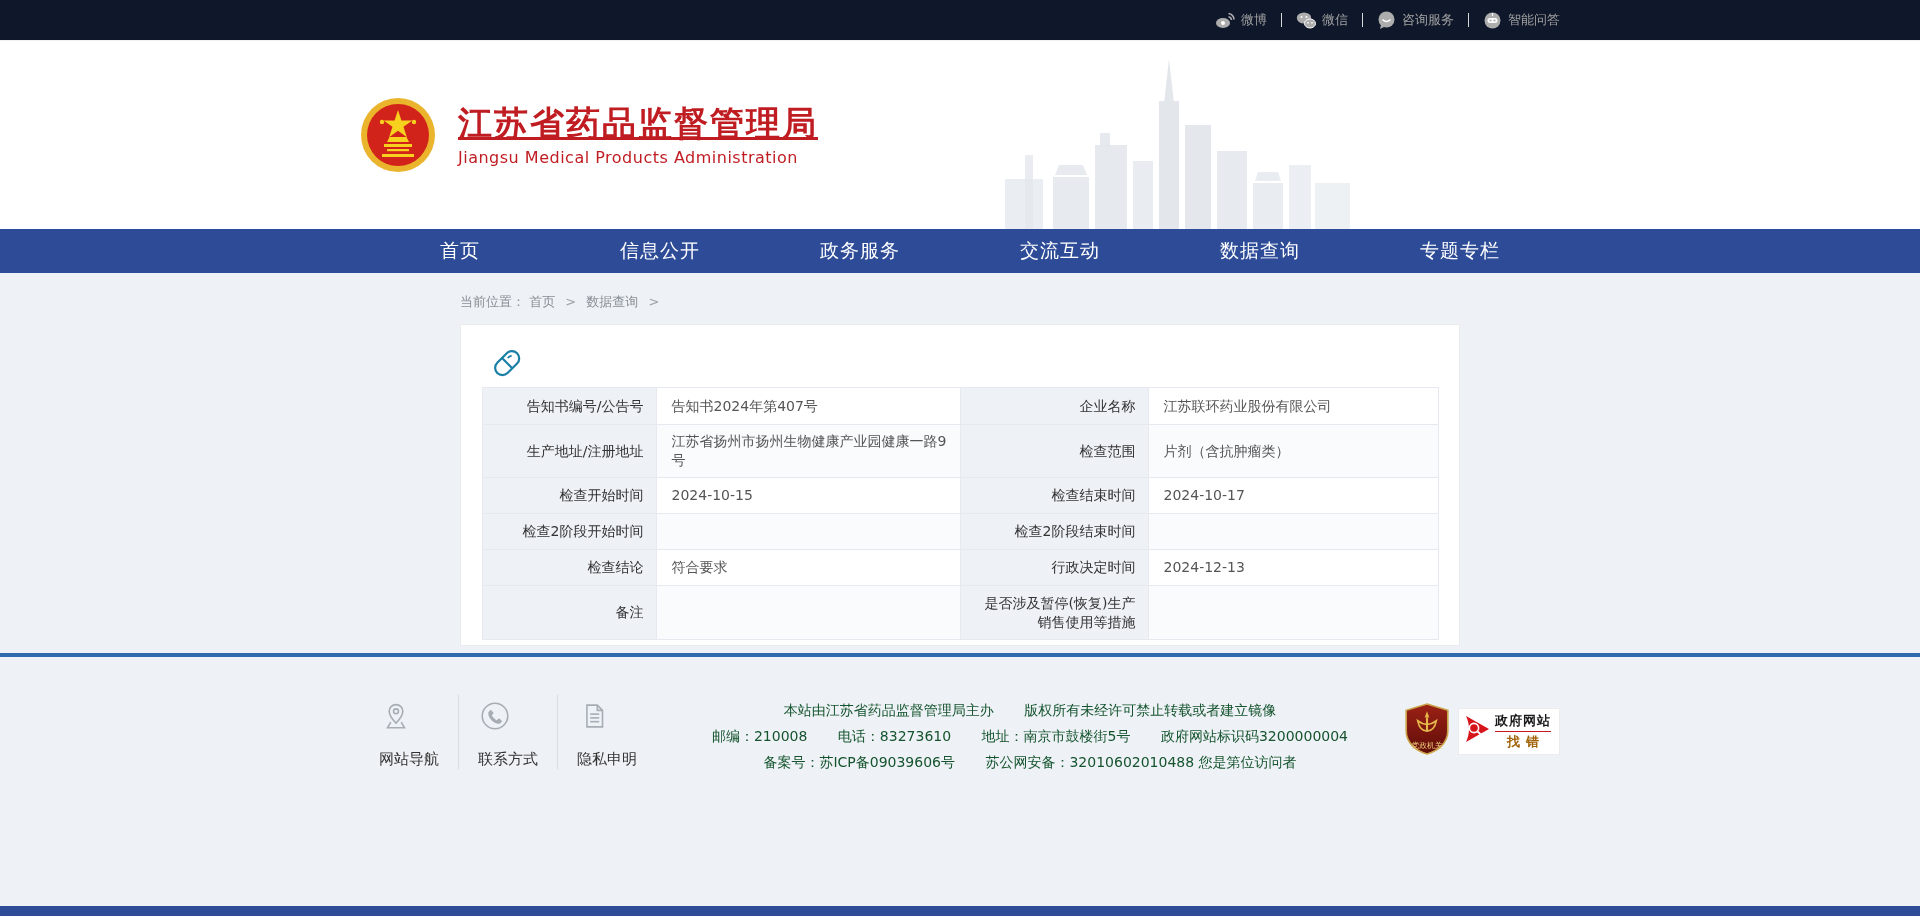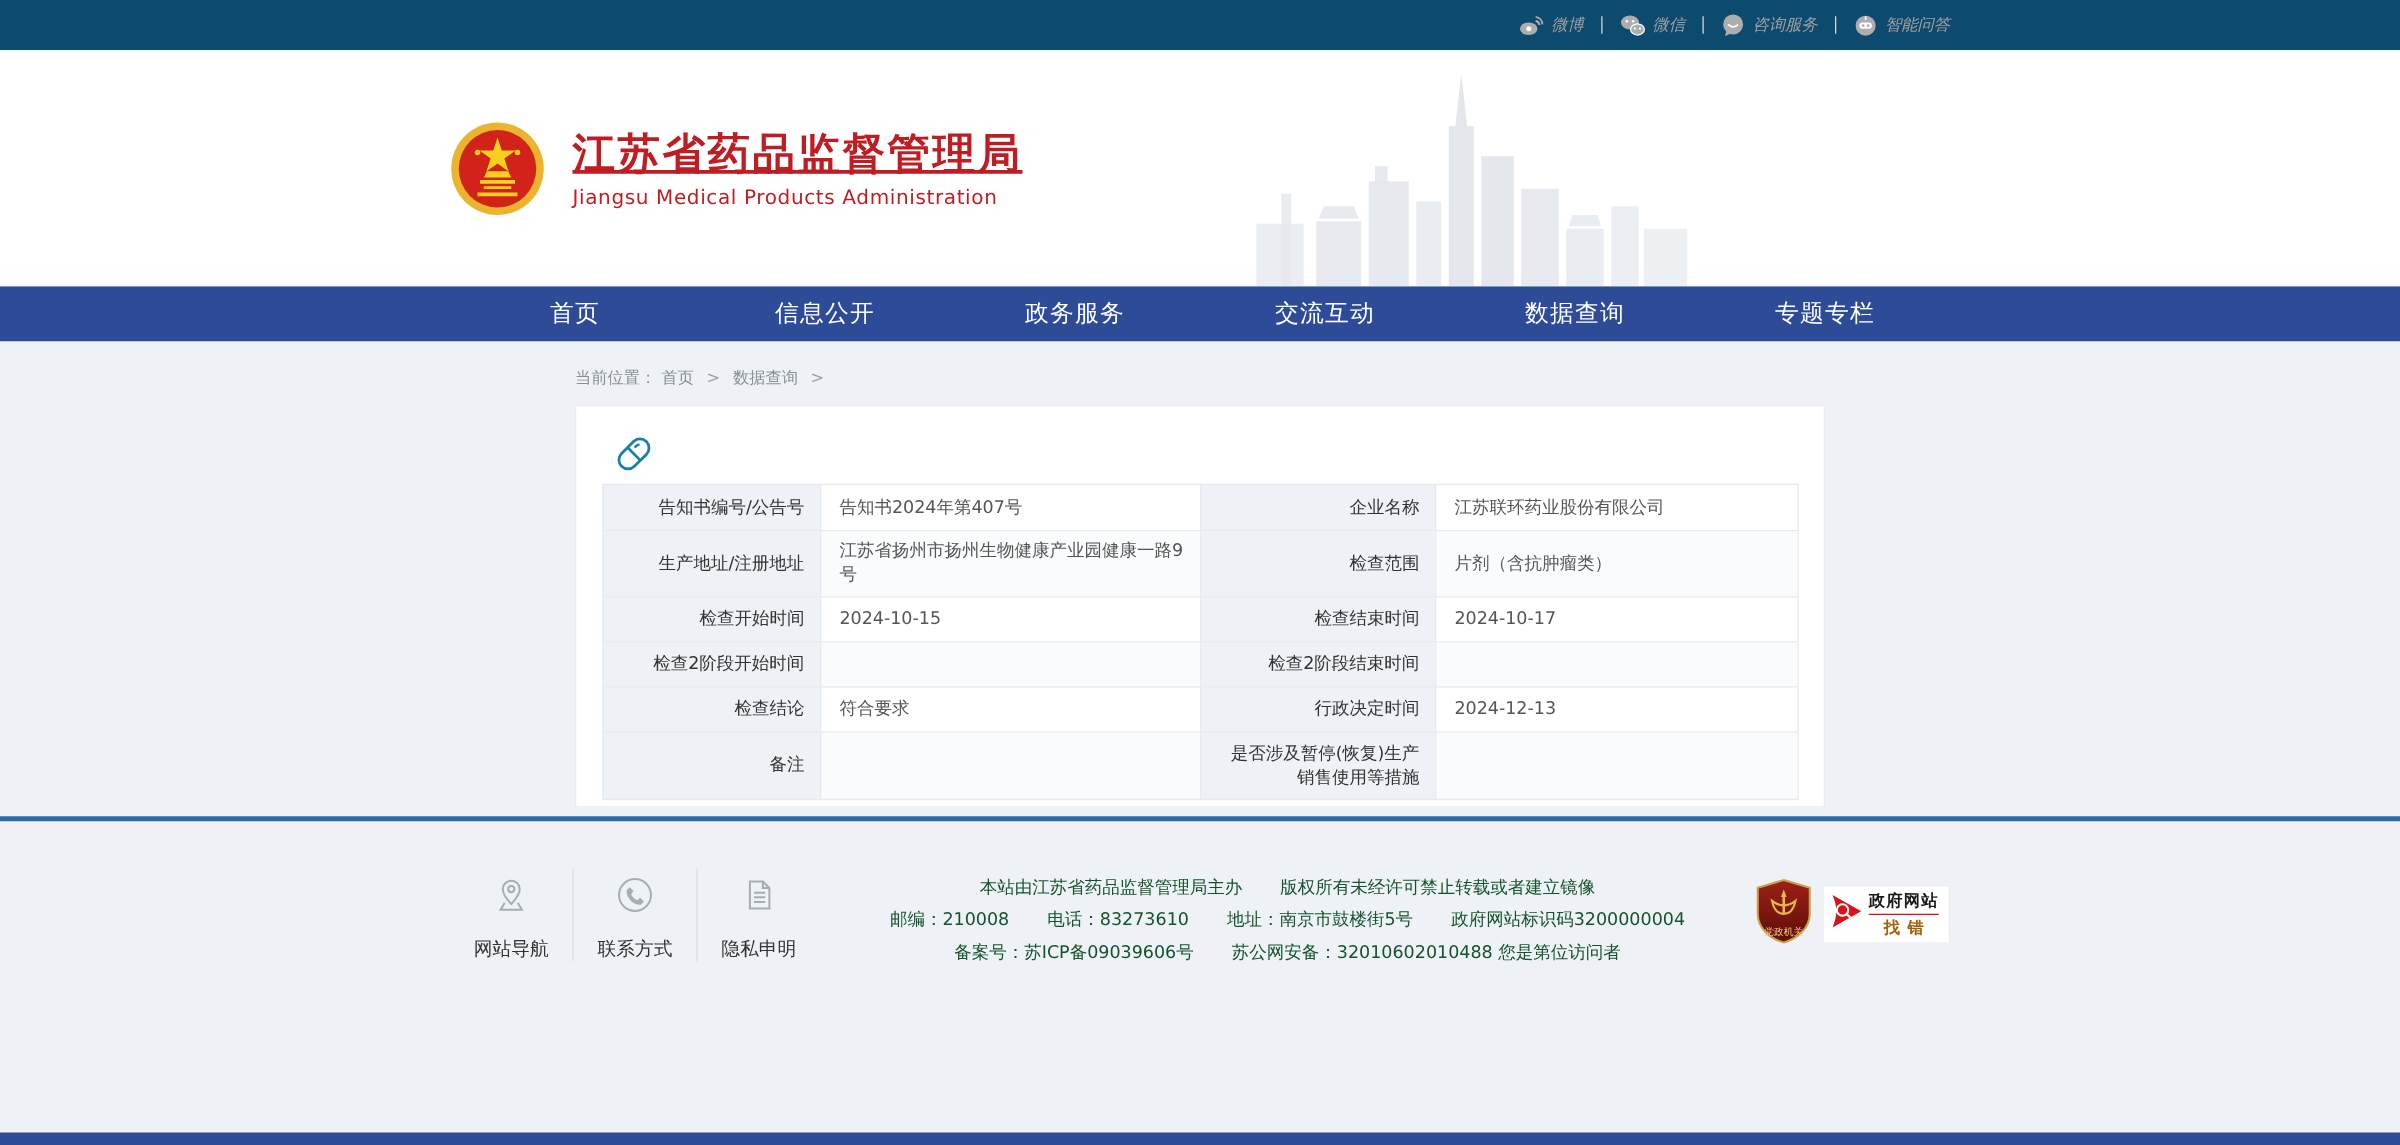--- a/index.html
+++ b/index.html
@@ -6,21 +6,21 @@
   body{
     width:1920px;height:916px;overflow:hidden;
     background:#eef2f6;
     font-family:"DejaVu Sans","Liberation Sans",sans-serif;
     position:relative;
   }
   .container-wide{width:1200px;margin:0 auto;position:relative;}
   .container-narrow{width:1000px;margin:0 auto;position:relative;}
 
   
-  .topbar{height:40px;background:#0c4a6e;border-bottom:1px solid #f1f1f1;font-style:italic;}
+  .topbar{height:40px;background:#0f172a;border-bottom:1px solid #f1f1f1;}
   .topbar-inner{height:100%;display:flex;align-items:center;justify-content:flex-end;}
   .top-link{display:inline-flex;align-items:center;gap:6px;color:#a0a0a0;font-size:13px;cursor:pointer;text-decoration:none;}
   .top-link svg{display:block;}
   .top-divider{width:1px;height:14px;background:#d9d9d9;margin:0 14px;}
 
   
   .header{height:188px;background:#ffffff;position:relative;overflow:hidden;}
   .header-inner{height:100%;display:flex;align-items:center;}
   .brand{display:flex;align-items:center;gap:22px;text-decoration:none;position:relative;z-index:2;}
   .emblem{width:76px;height:76px;flex:0 0 auto;}
@@ -47,21 +47,21 @@
   .detail-table th{background:#eef1f6;color:#333;text-align:right;}
   .detail-table td{color:#555;text-align:left;padding-left:15px;}
   .detail-table tr.alt td{background:#f9fbfd;}
   .col-l1{width:174px;} .col-v1{width:304px;} .col-l2{width:188px;} .col-v2{width:290px;}
   .r-h37{height:37px;} .r-h52{height:52px;} .r-h36{height:36px;} .r-h54{height:54px;}
 
   
   .footer{margin-top:7px;border-top:4px solid #2d6bad;height:250px;box-sizing:border-box;padding-top:38px;}
   .footer-inner{display:flex;align-items:flex-start;}
   .footer-links{display:flex;align-items:stretch;}
-  .footer-link{display:flex;flex-direction:column;align-items:center;justify-content:flex-start;padding:4px 19px 0 19px;cursor:pointer;text-decoration:none;}
+  .footer-link{display:flex;flex-direction:column;align-items:flex-start;justify-content:flex-start;padding:4px 19px 0 19px;cursor:pointer;text-decoration:none;}
   .footer-link + .footer-link{border-left:1px solid #dadde2;}
   .footer-link .flabel{margin-top:13px;font-size:15px;color:#333;}
   .footer-text{flex:1;text-align:center;font-size:14px;color:#14532d;line-height:26px;padding-top:2px;}
   .seg + .seg{margin-left:26px;}
   .footer-badges{display:flex;align-items:center;gap:8px;padding-top:8px;}
   .badge-zhaocuo{display:flex;align-items:center;background:#ffffff;border:1px solid #ececec;padding:3px 8px 3px 4px;cursor:pointer;}
   .zc-text{display:flex;flex-direction:column;align-items:center;margin-left:4px;}
   .zc-top{font-size:13px;font-weight:bold;color:#1a1a1a;letter-spacing:1px;border-bottom:1px solid #c7161d;padding-bottom:1px;}
   .zc-bottom{font-size:13px;font-weight:bold;color:#a16207;letter-spacing:6px;margin-top:1px;text-indent:6px;}
   .bottom-strip{position:absolute;left:0;bottom:0;width:100%;height:10px;background:#2d4b96;}

